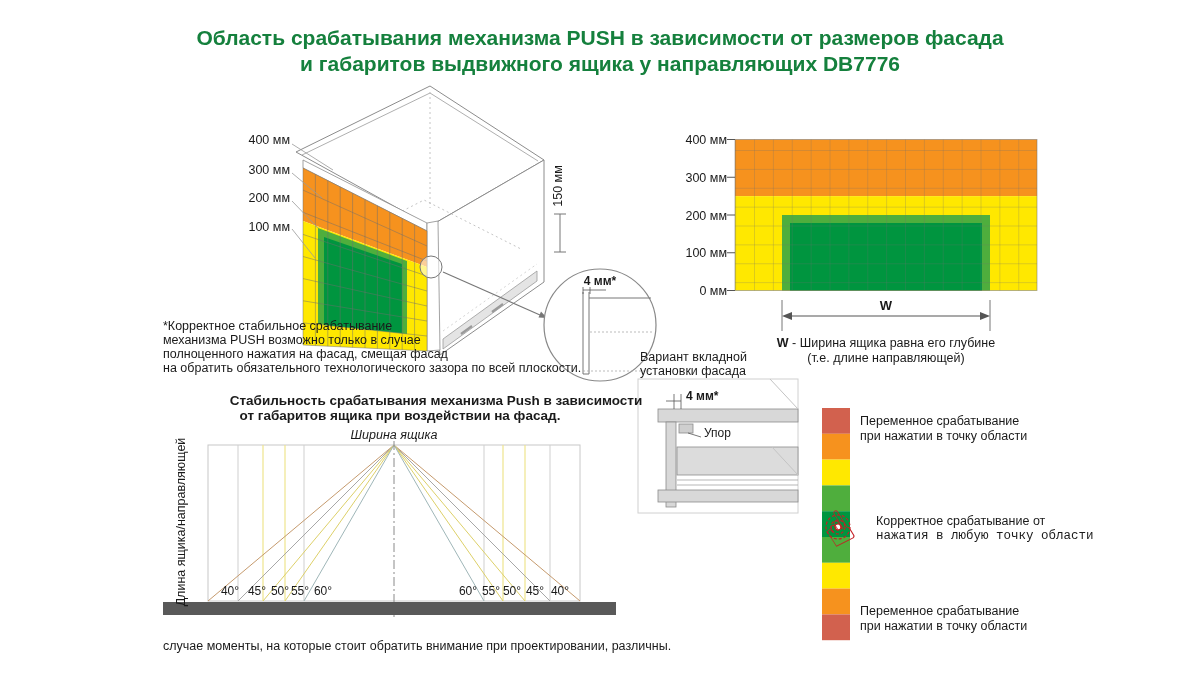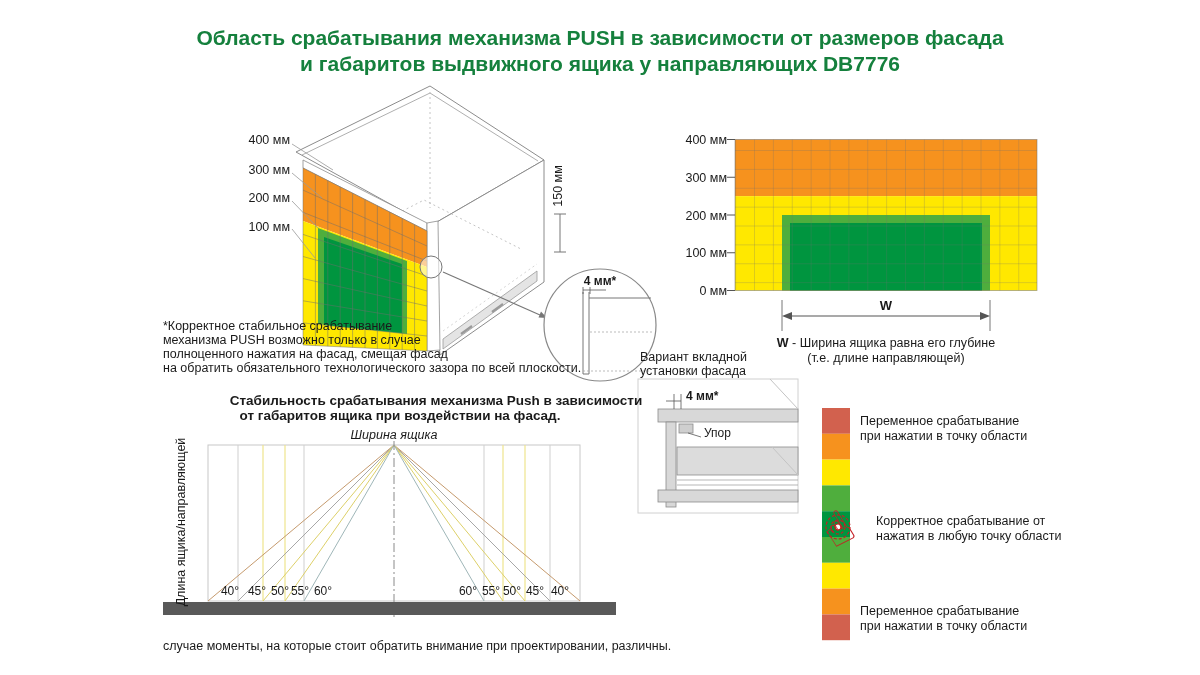--- a/index.html
+++ b/index.html
@@ -191,18 +191,18 @@
   <div class="t ctr" style="left:468px;top:584px;font-size:12px;">60°</div>
   <div class="t ctr" style="left:491px;top:584px;font-size:12px;">55°</div>
   <div class="t ctr" style="left:512px;top:584px;font-size:12px;">50°</div>
   <div class="t ctr" style="left:535px;top:584px;font-size:12px;">45°</div>
   <div class="t ctr" style="left:560px;top:584px;font-size:12px;">40°</div>
   <div class="t" style="left:163px;top:639px;">случае моменты, на которые стоит обратить внимание при проектировании, различны.</div>
 
   <div class="t" style="left:860px;top:414px;">Переменное срабатывание</div>
   <div class="t" style="left:860px;top:429px;">при нажатии в точку области</div>
   <div class="t" style="left:876px;top:514px;">Корректное срабатывание от</div>
-  <div class="t" style="left:876px;top:529px;">нажатия в любую точку области</div>
+  <div class="t" style="left:876px;top:529px;font-family:Liberation Mono, monospace;">нажатия в любую точку области</div>
   <div class="t" style="left:860px;top:604px;">Переменное срабатывание</div>
   <div class="t" style="left:860px;top:619px;">при нажатии в точку области</div>
   <div class="hand" style="left:824px;top:506px;">☝</div>
 
 </div>
 
 </body></html>

